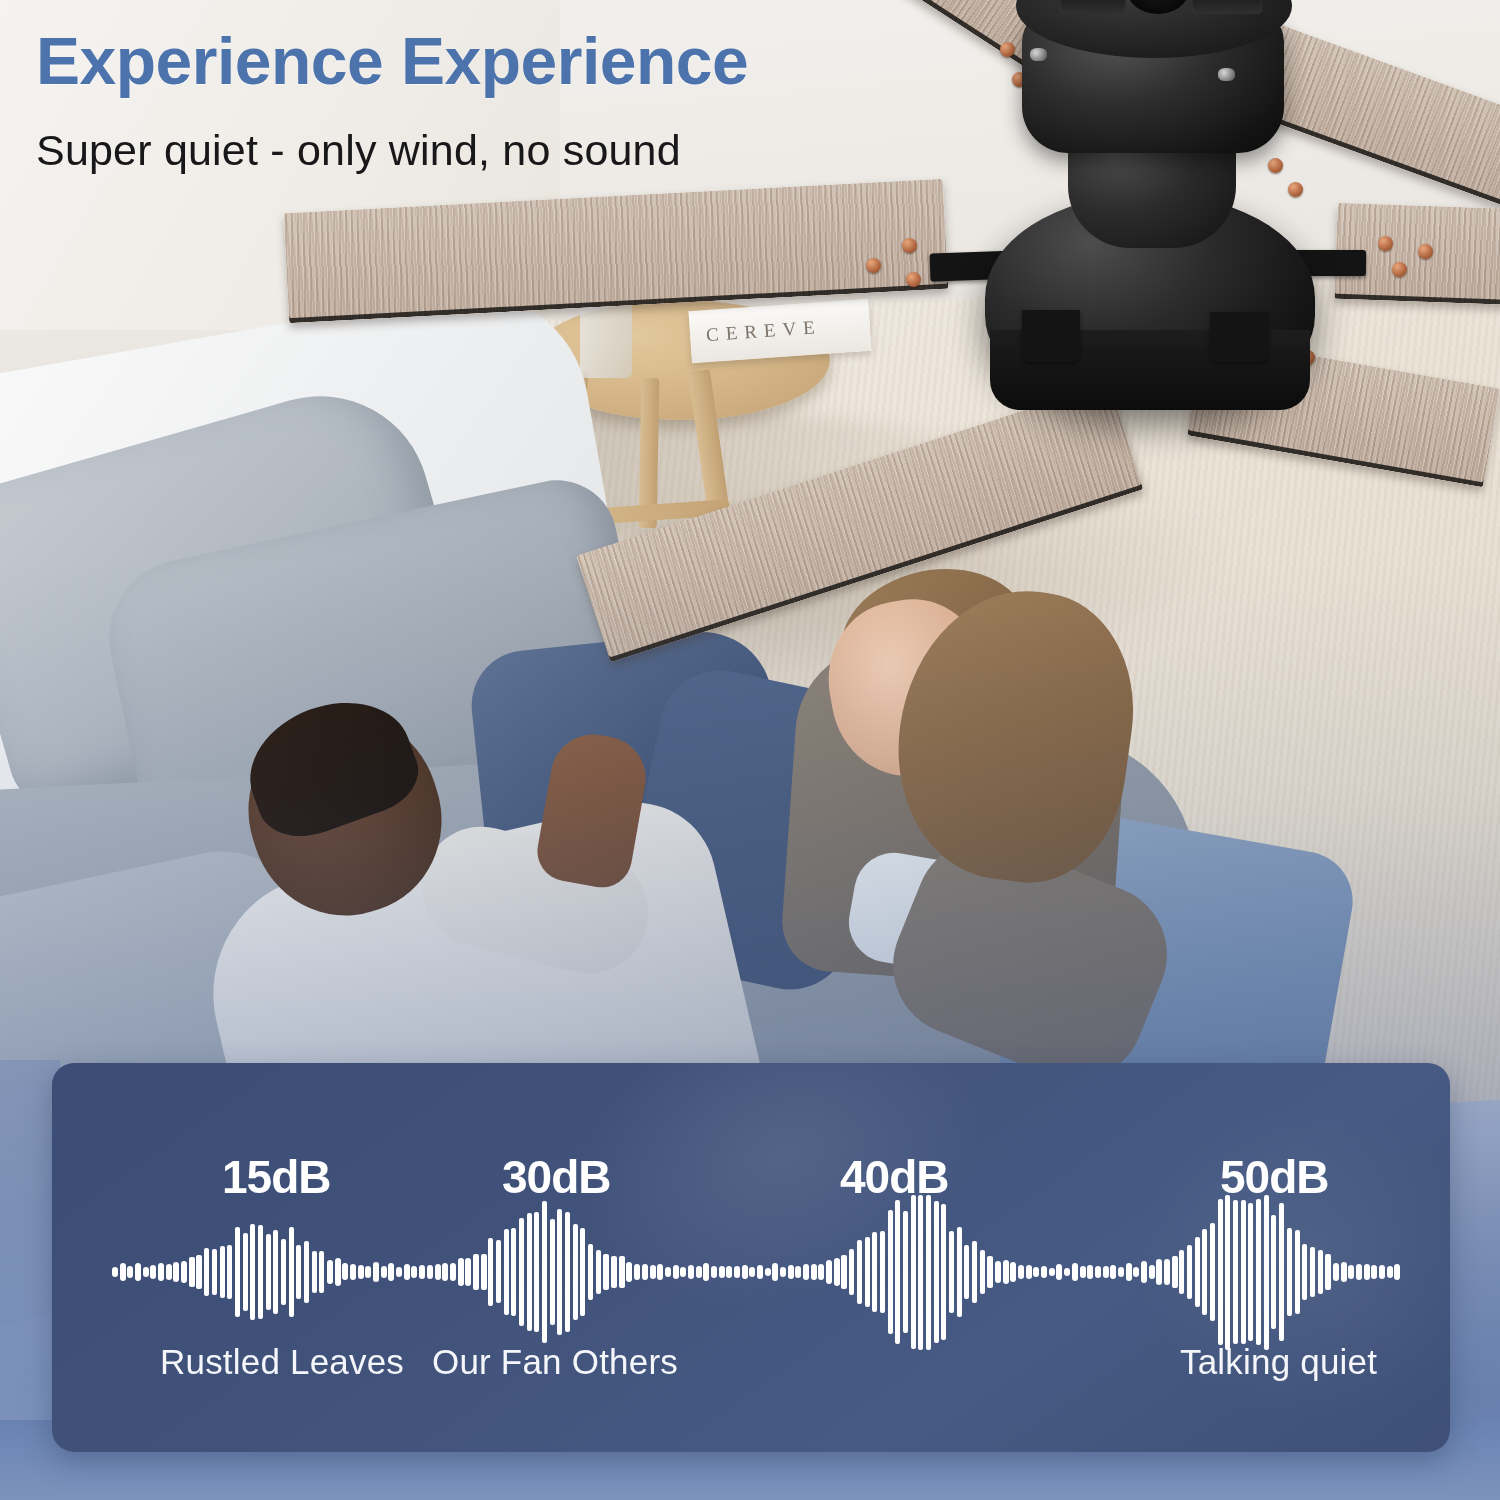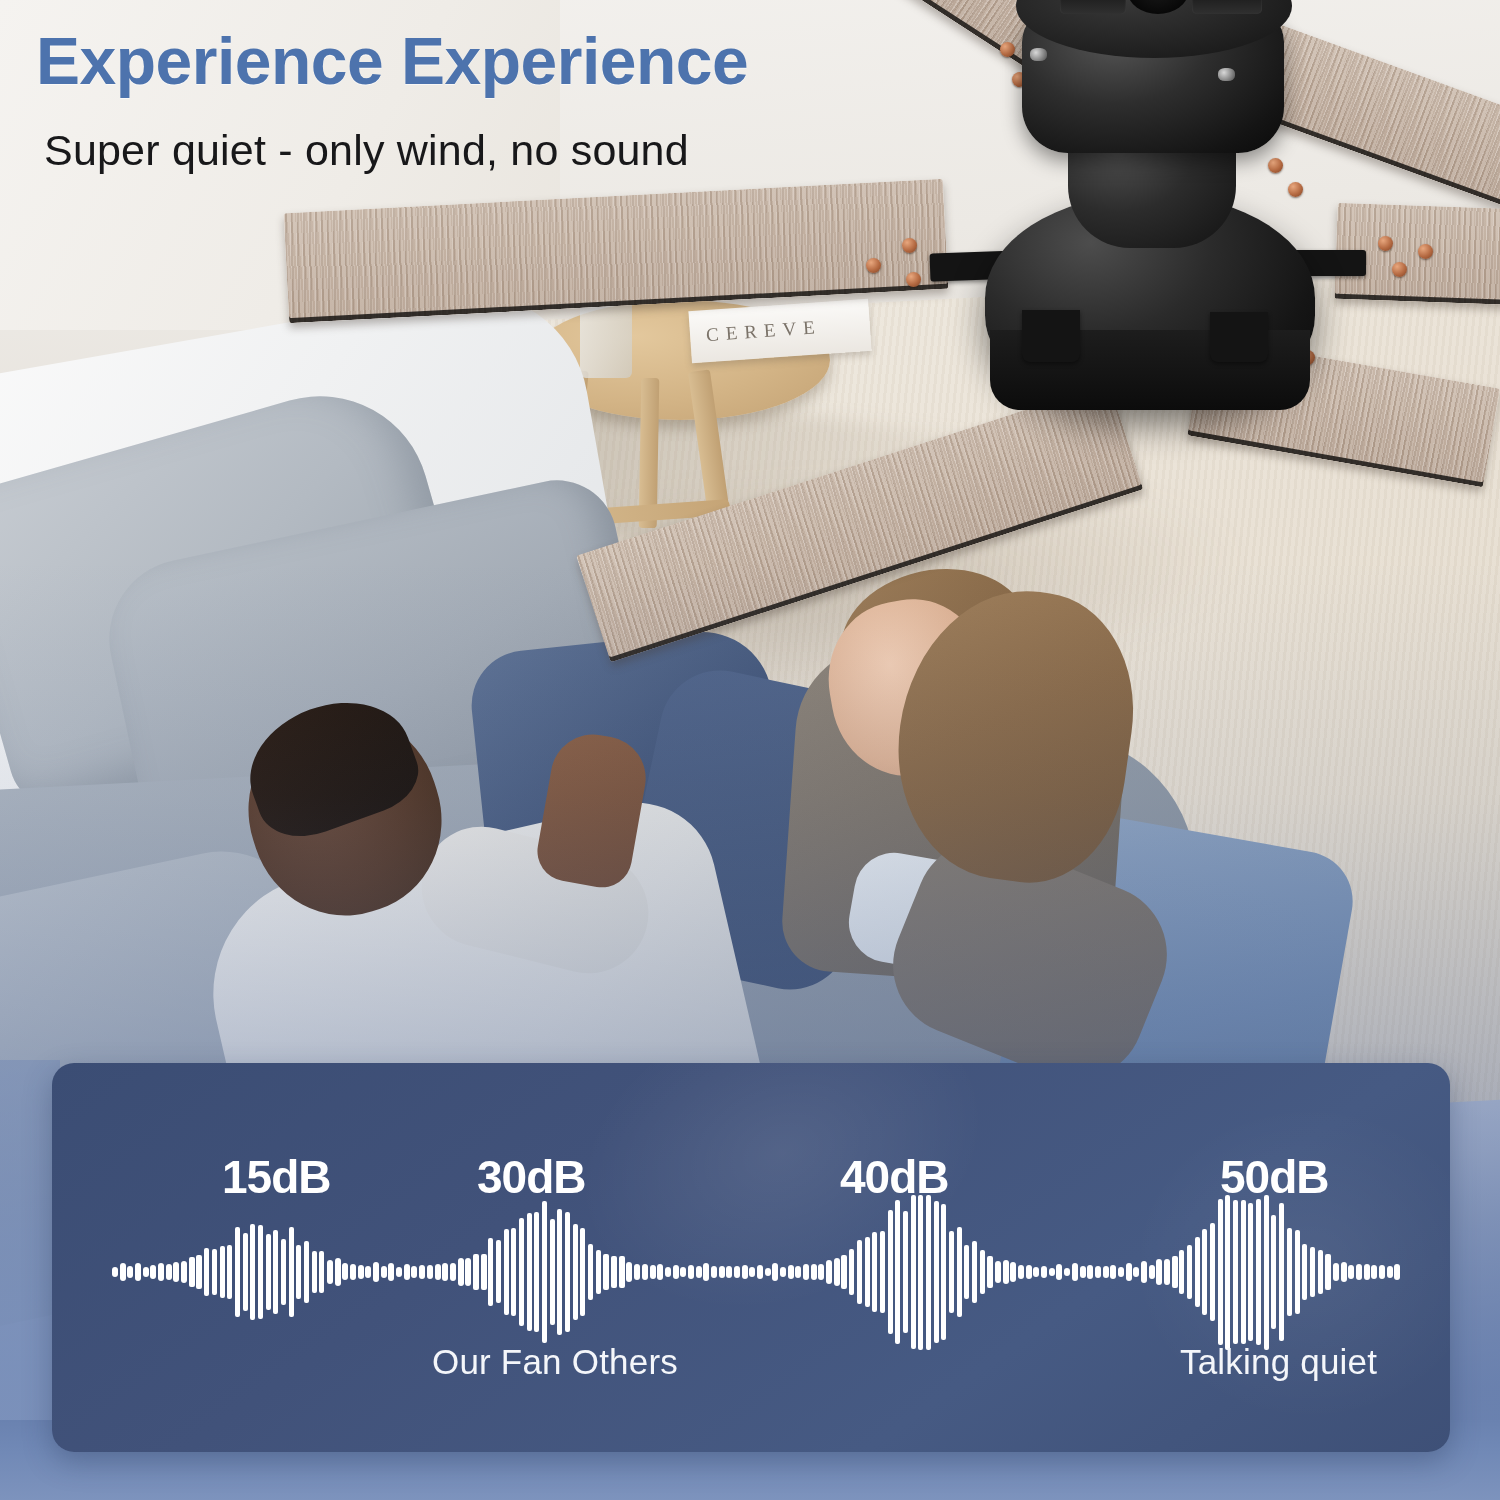--- a/index.html
+++ b/index.html
@@ -136,21 +136,21 @@
     background:linear-gradient(180deg, rgba(96,120,166,0) 0%, rgba(92,116,162,.10) 25%,
       rgba(88,112,160,.30) 48%, rgba(86,110,158,.52) 70%, rgba(96,120,168,.74) 88%, rgba(108,132,178,.88) 100%);}
   .bottomfill{position:absolute;left:0;top:1420px;width:1500px;height:80px;
     background:linear-gradient(180deg,#6a82b0 0%,#7189b6 40%,#7d93bd 100%);}
   .leftfill{position:absolute;left:0;top:1060px;width:60px;height:440px;
     background:linear-gradient(180deg,rgba(118,140,182,.55),rgba(124,146,188,.95));}
 
   
   .headline{position:absolute;left:36px;top:28px;font-size:66px;font-weight:bold;color:#4d73ad;
     letter-spacing:-.5px;line-height:1;text-shadow:0 1px 0 rgba(255,255,255,.6);}
-  .subhead{position:absolute;left:44px;top:126px;font-size:43px;color:#18181a;
+  .subhead{position:absolute;left:36px;top:126px;font-size:43px;color:#18181a;
     font-weight:300;letter-spacing:.2px;}
 
   
   .panel{position:absolute;left:52px;top:1063px;width:1398px;height:389px;border-radius:22px;
     background:linear-gradient(145deg,#3b4d74 0%,#41527a 35%,#465a83 70%,#3e5077 100%);
     box-shadow:0 10px 28px rgba(40,56,92,.35);overflow:hidden;}
   .panel-sheen{position:absolute;left:520px;top:-60px;width:420px;height:300px;
     background:radial-gradient(ellipse at 50% 50%,rgba(255,255,255,.09),rgba(255,255,255,0) 70%);
     transform:rotate(-20deg);}
   .panel-sheen2{position:absolute;right:-40px;top:40px;width:360px;height:320px;
@@ -262,21 +262,21 @@
 
   <div class="headline">Experience Experience</div>
   <div class="subhead">Super quiet - only wind, no sound</div>
 
   <div class="panel">
     <div class="panel-sheen"></div>
     <div class="panel-sheen2"></div>
   </div>
 
   <div class="db" style="left:222px;">15dB</div>
-  <div class="db" style="left:477px;">30dB</div>
+  <div class="db" style="left:502px;">30dB</div>
   <div class="db" style="left:840px;">40dB</div>
   <div class="db" style="left:1220px;">50dB</div>
 
   <div class="wave" id="wave">
       <div class="wbar" style="left: 0px; width: 6px; height: 9.2483px; top: 72.3758px; border-radius: 3px;"></div>
       <div class="wbar" style="left: 7.67857px; width: 6px; height: 17.4505px; top: 68.2747px; border-radius: 3px;"></div>
       <div class="wbar" style="left: 15.3571px; width: 6px; height: 11.9842px; top: 71.0079px; border-radius: 3px;"></div>
       <div class="wbar" style="left: 23.0357px; width: 6px; height: 17.876px; top: 68.062px; border-radius: 3px;"></div>
       <div class="wbar" style="left: 30.7143px; width: 6px; height: 10.4547px; top: 71.7726px; border-radius: 3px;"></div>
       <div class="wbar" style="left: 38.3929px; width: 6px; height: 13.4776px; top: 70.2612px; border-radius: 3px;"></div>
@@ -437,16 +437,17 @@
       <div class="wbar" style="left: 1228.57px; width: 6px; height: 20.4929px; top: 66.7535px; border-radius: 3px;"></div>
       <div class="wbar" style="left: 1236.25px; width: 6px; height: 13.996px; top: 70.002px; border-radius: 3px;"></div>
       <div class="wbar" style="left: 1243.93px; width: 6px; height: 16.2332px; top: 68.8834px; border-radius: 3px;"></div>
       <div class="wbar" style="left: 1251.61px; width: 6px; height: 16.3088px; top: 68.8456px; border-radius: 3px;"></div>
       <div class="wbar" style="left: 1259.29px; width: 6px; height: 14.8682px; top: 69.5659px; border-radius: 3px;"></div>
       <div class="wbar" style="left: 1266.96px; width: 6px; height: 13.4496px; top: 70.2752px; border-radius: 3px;"></div>
       <div class="wbar" style="left: 1274.64px; width: 6px; height: 11.6503px; top: 71.1749px; border-radius: 3px;"></div>
       <div class="wbar" style="left: 1282.32px; width: 6px; height: 16.0744px; top: 68.9628px; border-radius: 3px;"></div>
     </div>
 
+  <div class="cap-lbl" style="left:160px;">Rustled Leaves</div>
   <div class="cap-lbl" style="left:432px;">Our Fan Others</div>
   <div class="cap-lbl" style="left:1180px;">Talking quiet</div>
 
 </div>
 
 </body></html>

